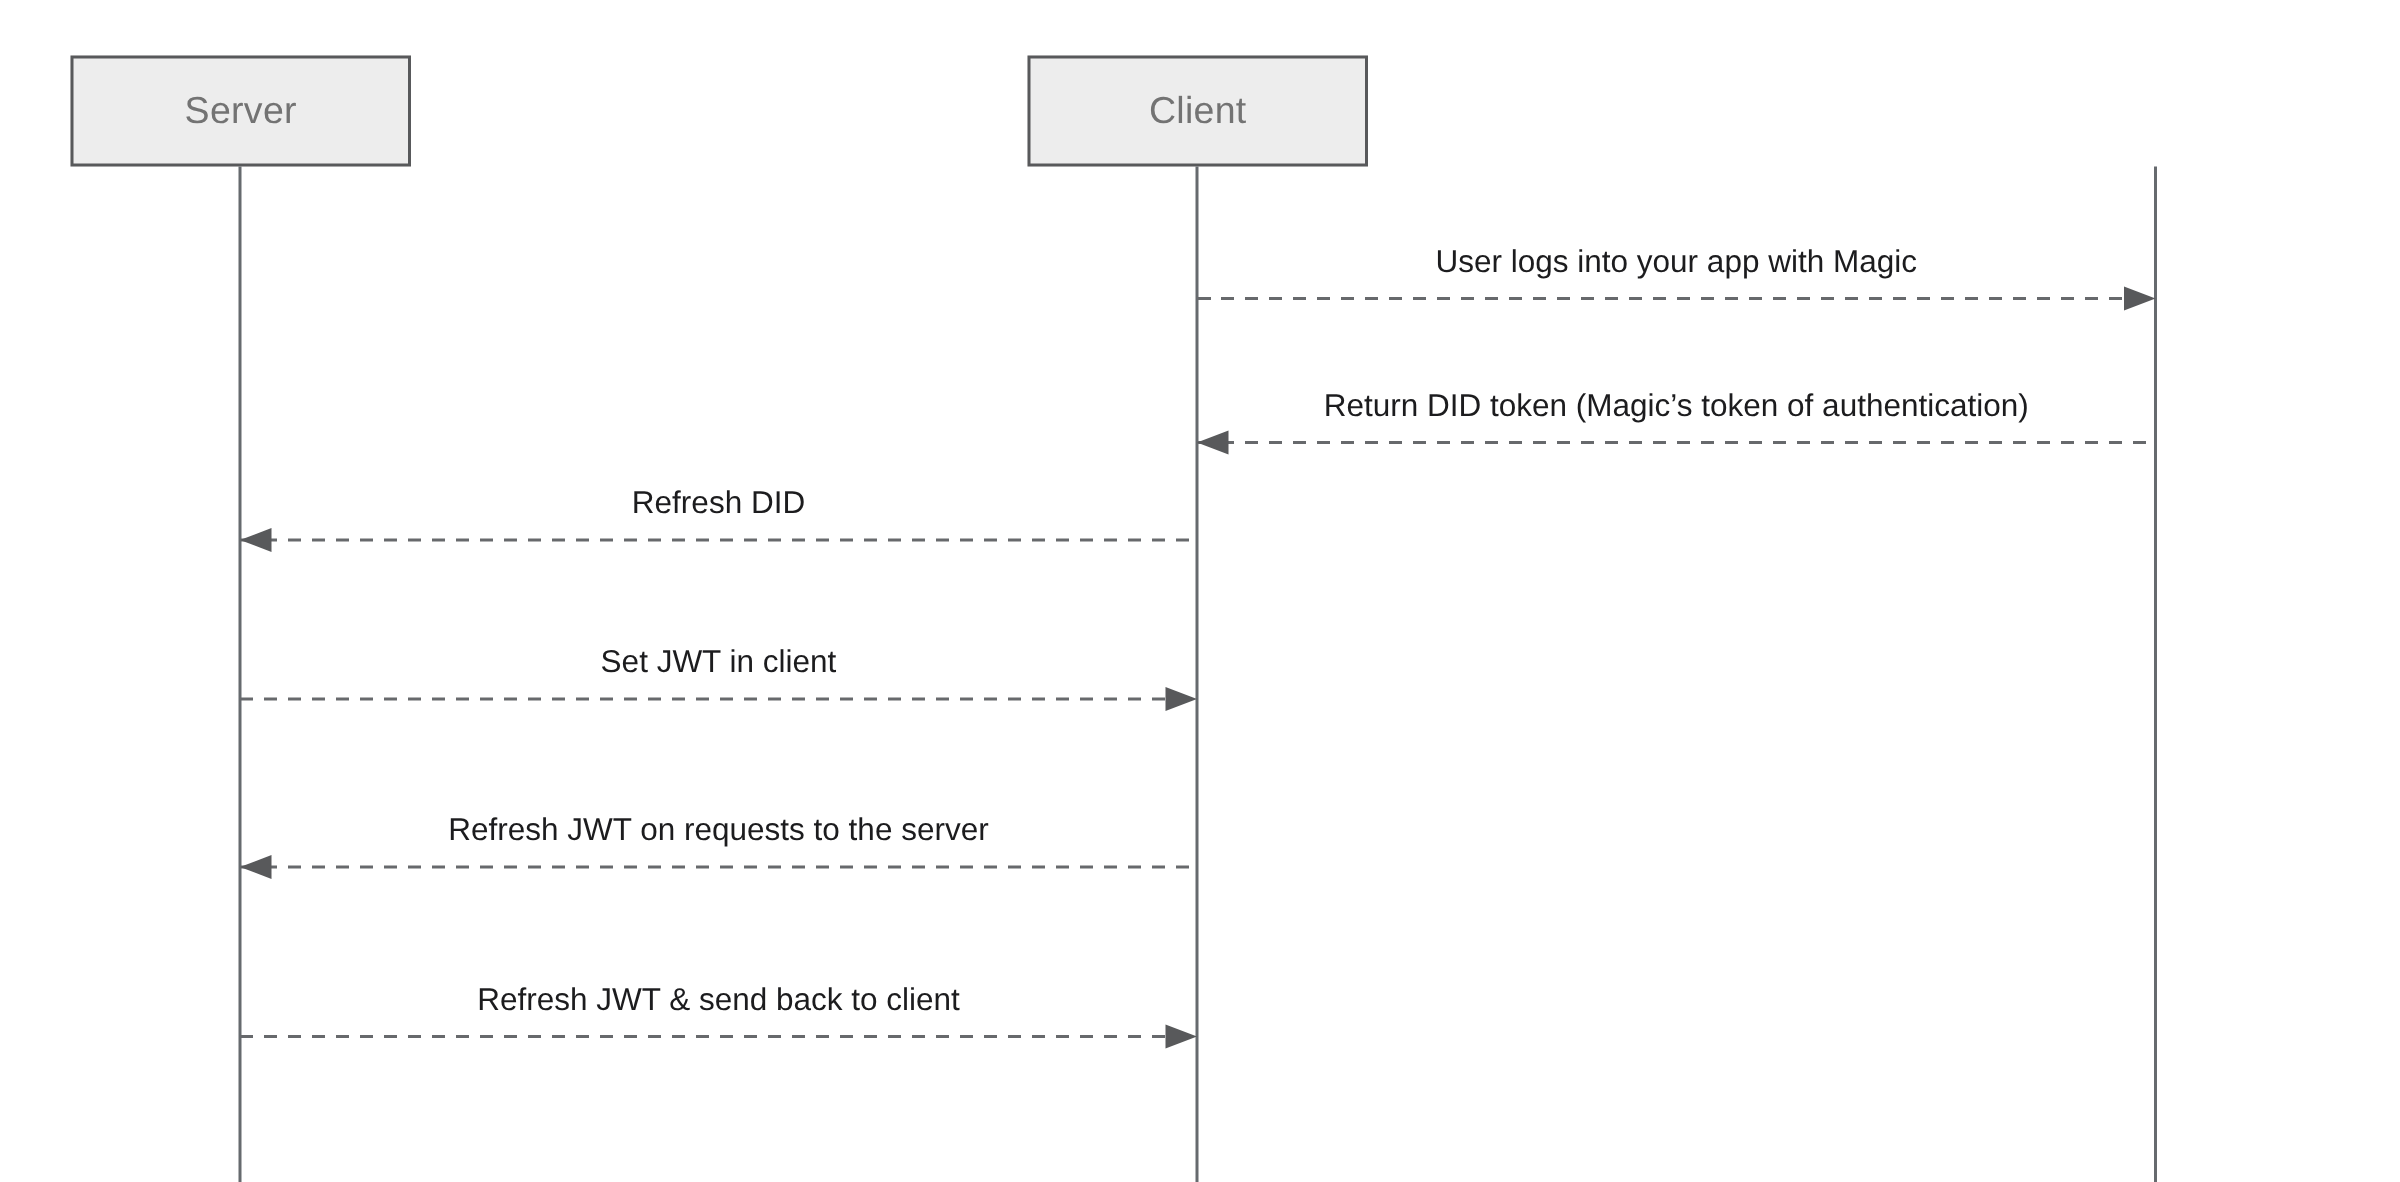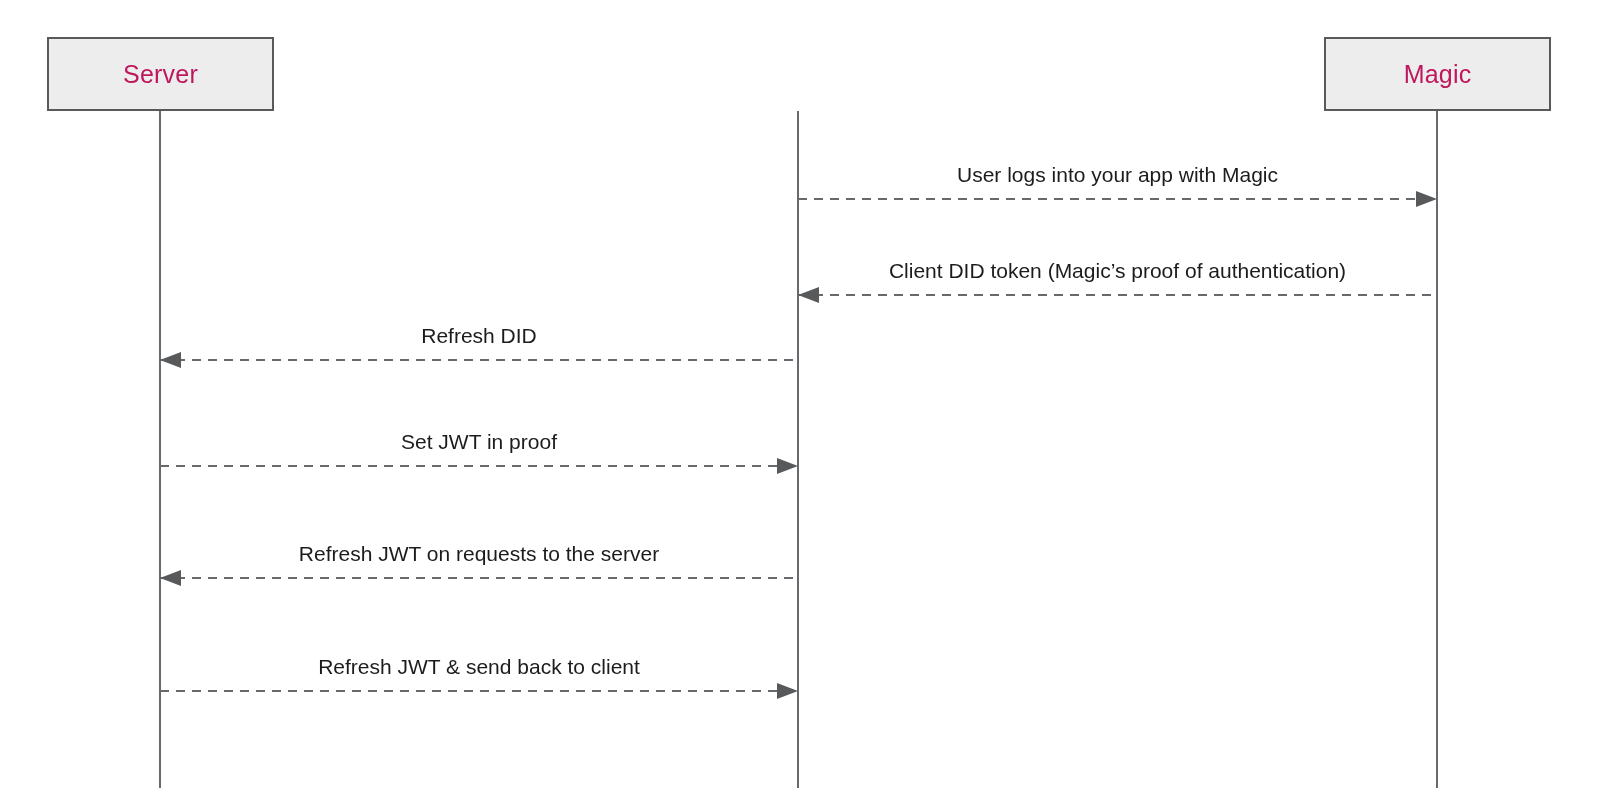--- a/index.html
+++ b/index.html
@@ -24,21 +24,21 @@
     height: 70px;
     background: #ededed;
     border: 2px solid #58595b;
     display: flex;
     align-items: center;
     justify-content: center;
     box-sizing: content-box;
   }
   .actor span {
     font-size: 25px;
-    color: #be185d;
+    color: #737373;
     letter-spacing: 0.2px;
   }
   .actor-server { left: 47px; }
   .actor-client { left: 685px; }
   .actor-magic  { left: 1324px; }
 
   
   .lifeline {
     position: absolute;
     top: 111px;
@@ -99,48 +99,48 @@
   .msg-6 { left: 160px; width: 638px; top: 692px; }
 </style>
 </head>
 <body>
 
 <div class="canvas">
 
   <div class="actor actor-server">
     <span>Server</span>
   </div>
-  <div class="actor actor-magic">
-    <span>Magic</span>
+  <div class="actor actor-client">
+    <span>Client</span>
   </div>
 
   <div class="lifeline lifeline-server"></div>
   <div class="lifeline lifeline-client"></div>
   <div class="lifeline lifeline-magic"></div>
 
   <div class="message msg-1 to-right">
     <div class="msg-label">User logs into your app with Magic</div>
     <div class="msg-line"></div>
     <div class="arrowhead"></div>
   </div>
 
   <div class="message msg-2 to-left">
-    <div class="msg-label">Client DID token (Magic’s proof of authentication)</div>
+    <div class="msg-label">Return DID token (Magic’s token of authentication)</div>
     <div class="msg-line"></div>
     <div class="arrowhead"></div>
   </div>
 
   <div class="message msg-3 to-left">
     <div class="msg-label">Refresh DID</div>
     <div class="msg-line"></div>
     <div class="arrowhead"></div>
   </div>
 
   <div class="message msg-4 to-right">
-    <div class="msg-label">Set JWT in proof</div>
+    <div class="msg-label">Set JWT in client</div>
     <div class="msg-line"></div>
     <div class="arrowhead"></div>
   </div>
 
   <div class="message msg-5 to-left">
     <div class="msg-label">Refresh JWT on requests to the server</div>
     <div class="msg-line"></div>
     <div class="arrowhead"></div>
   </div>
 

